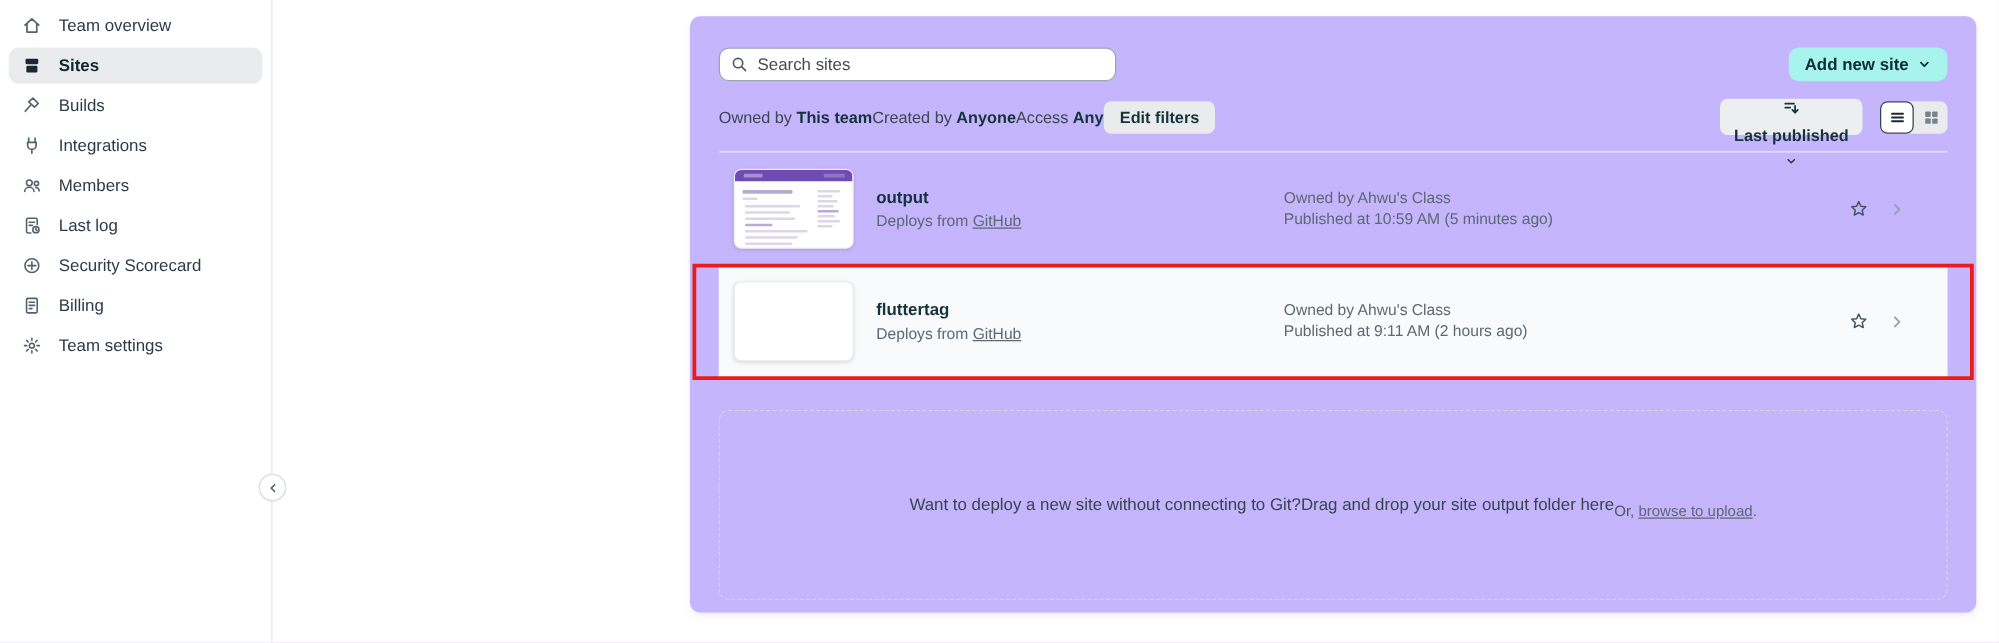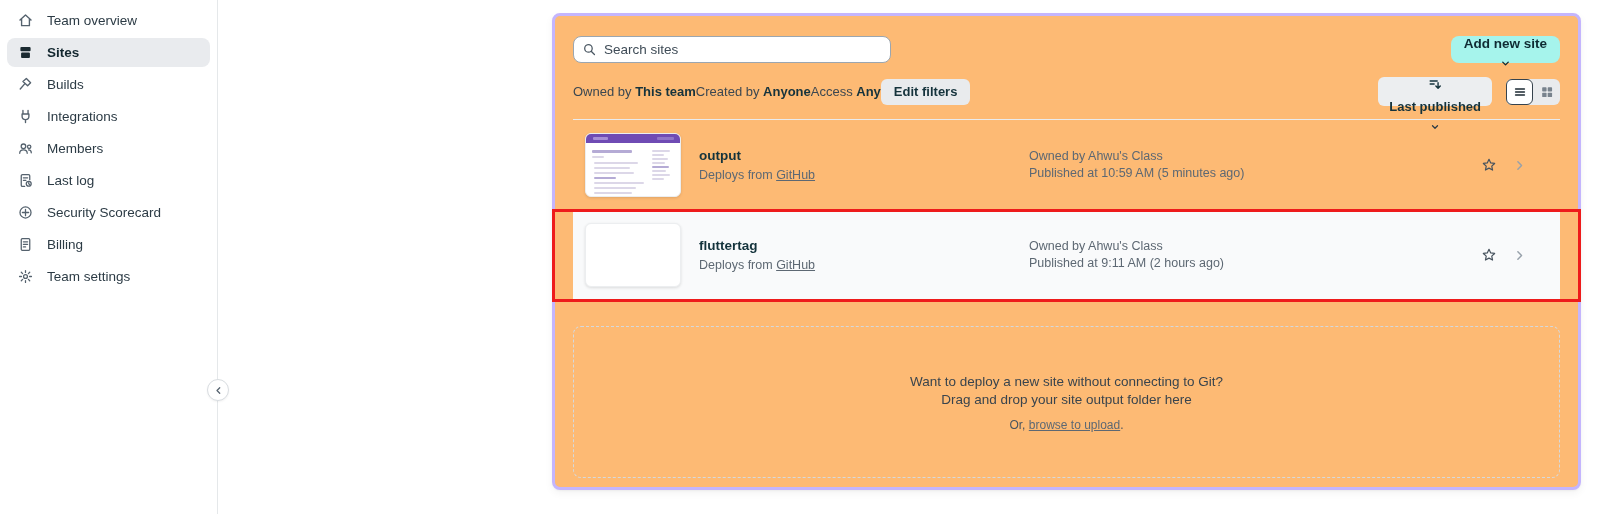--- a/index.html
+++ b/index.html
@@ -27,21 +27,21 @@
   .collapse-btn {
     position:absolute; left:207px; top:379px; width:22px; height:22px;
     border-radius:50%; background:#fff; border:1px solid #d9dde1;
     display:flex; align-items:center; justify-content:center;
     color:#55626e; box-shadow:0 1px 2px rgba(0,0,0,.05); z-index:5; cursor:pointer;
   }
 
   
   .card {
     position:absolute; left:552px; top:13px; width:1029px; height:477px;
-    background:#fdba74; border:3px solid #c4b5fd; border-radius:8px;
+    background:#c4b5fd; border:5px solid #c4b5fd; border-radius:8px;
     box-shadow:0 1px 2px rgba(0,0,0,.04), 0 3px 8px rgba(0,0,0,.05);
     padding:20px 18px 0 18px;
   }
   .header-row { display:flex; align-items:center; justify-content:space-between; }
   .search-wrap {
     position:relative; width:318px; height:27px;
   }
   .search-wrap .ic {
     position:absolute; left:9px; top:6px; color:#4c5964; pointer-events:none;
   }
@@ -50,21 +50,20 @@
     padding:0 10px 0 30px; font-size:13.5px; color:#2c3b45; outline:none;
     font-family:"Liberation Sans", sans-serif; background:#fff;
   }
   .search-input::placeholder { color:#3f4c57; opacity:1; }
 
   .add-site-btn {
     display:flex; align-items:center; gap:7px; height:27px; padding:0 13px;
     background:#a6f4ec; color:#0f2b33; border:none; border-radius:8px;
     font-size:13.5px; font-weight:bold; cursor:pointer;
     font-family:"Liberation Sans", sans-serif;
-    flex-direction:column;
   }
 
   .filters-row {
     display:flex; align-items:center; justify-content:space-between; margin-top:14px;
   }
   .filters-left { display:flex; align-items:center; }
   .filter-item { font-size:13px; color:#3b4750; }
   .filter-item b { color:#15333c; }
   .edit-filters-btn {
     background:#e9ebed; border:none; border-radius:6px; height:26px; padding:0 13px;
@@ -112,21 +111,21 @@
   .site-deploy { font-size:12.5px; color:#5d6873; margin-top:5px; }
   .site-deploy a, .link { color:#5d6873; text-decoration:underline; cursor:pointer; }
   .site-meta { width:452px; flex:0 0 auto; font-size:12.5px; color:#5d6873; line-height:17px; }
   .row-actions { display:flex; align-items:center; gap:16px; margin-right:22px; }
   .star-btn { color:#46525d; background:none; border:none; cursor:pointer; padding:0; }
   .row-chevron { color:#97a1aa; cursor:pointer; }
 
   
   .dropzone {
     margin-top:26px; height:152px; border:1.5px dashed #d5d9dd; border-radius:8px;
-    display:flex; flex-direction:column; align-items:center; justify-content:center;
+    display:flex; flex-direction:row; align-items:center; justify-content:center;
     text-align:center;
   }
   .dz-line { font-size:13.5px; color:#39444d; line-height:18px; }
   .dz-or { font-size:12px; color:#4a555f; margin-top:9px; }
 </style>
 </head>
 <body>
 
 <nav class="sidebar">
   <div class="nav-item">

